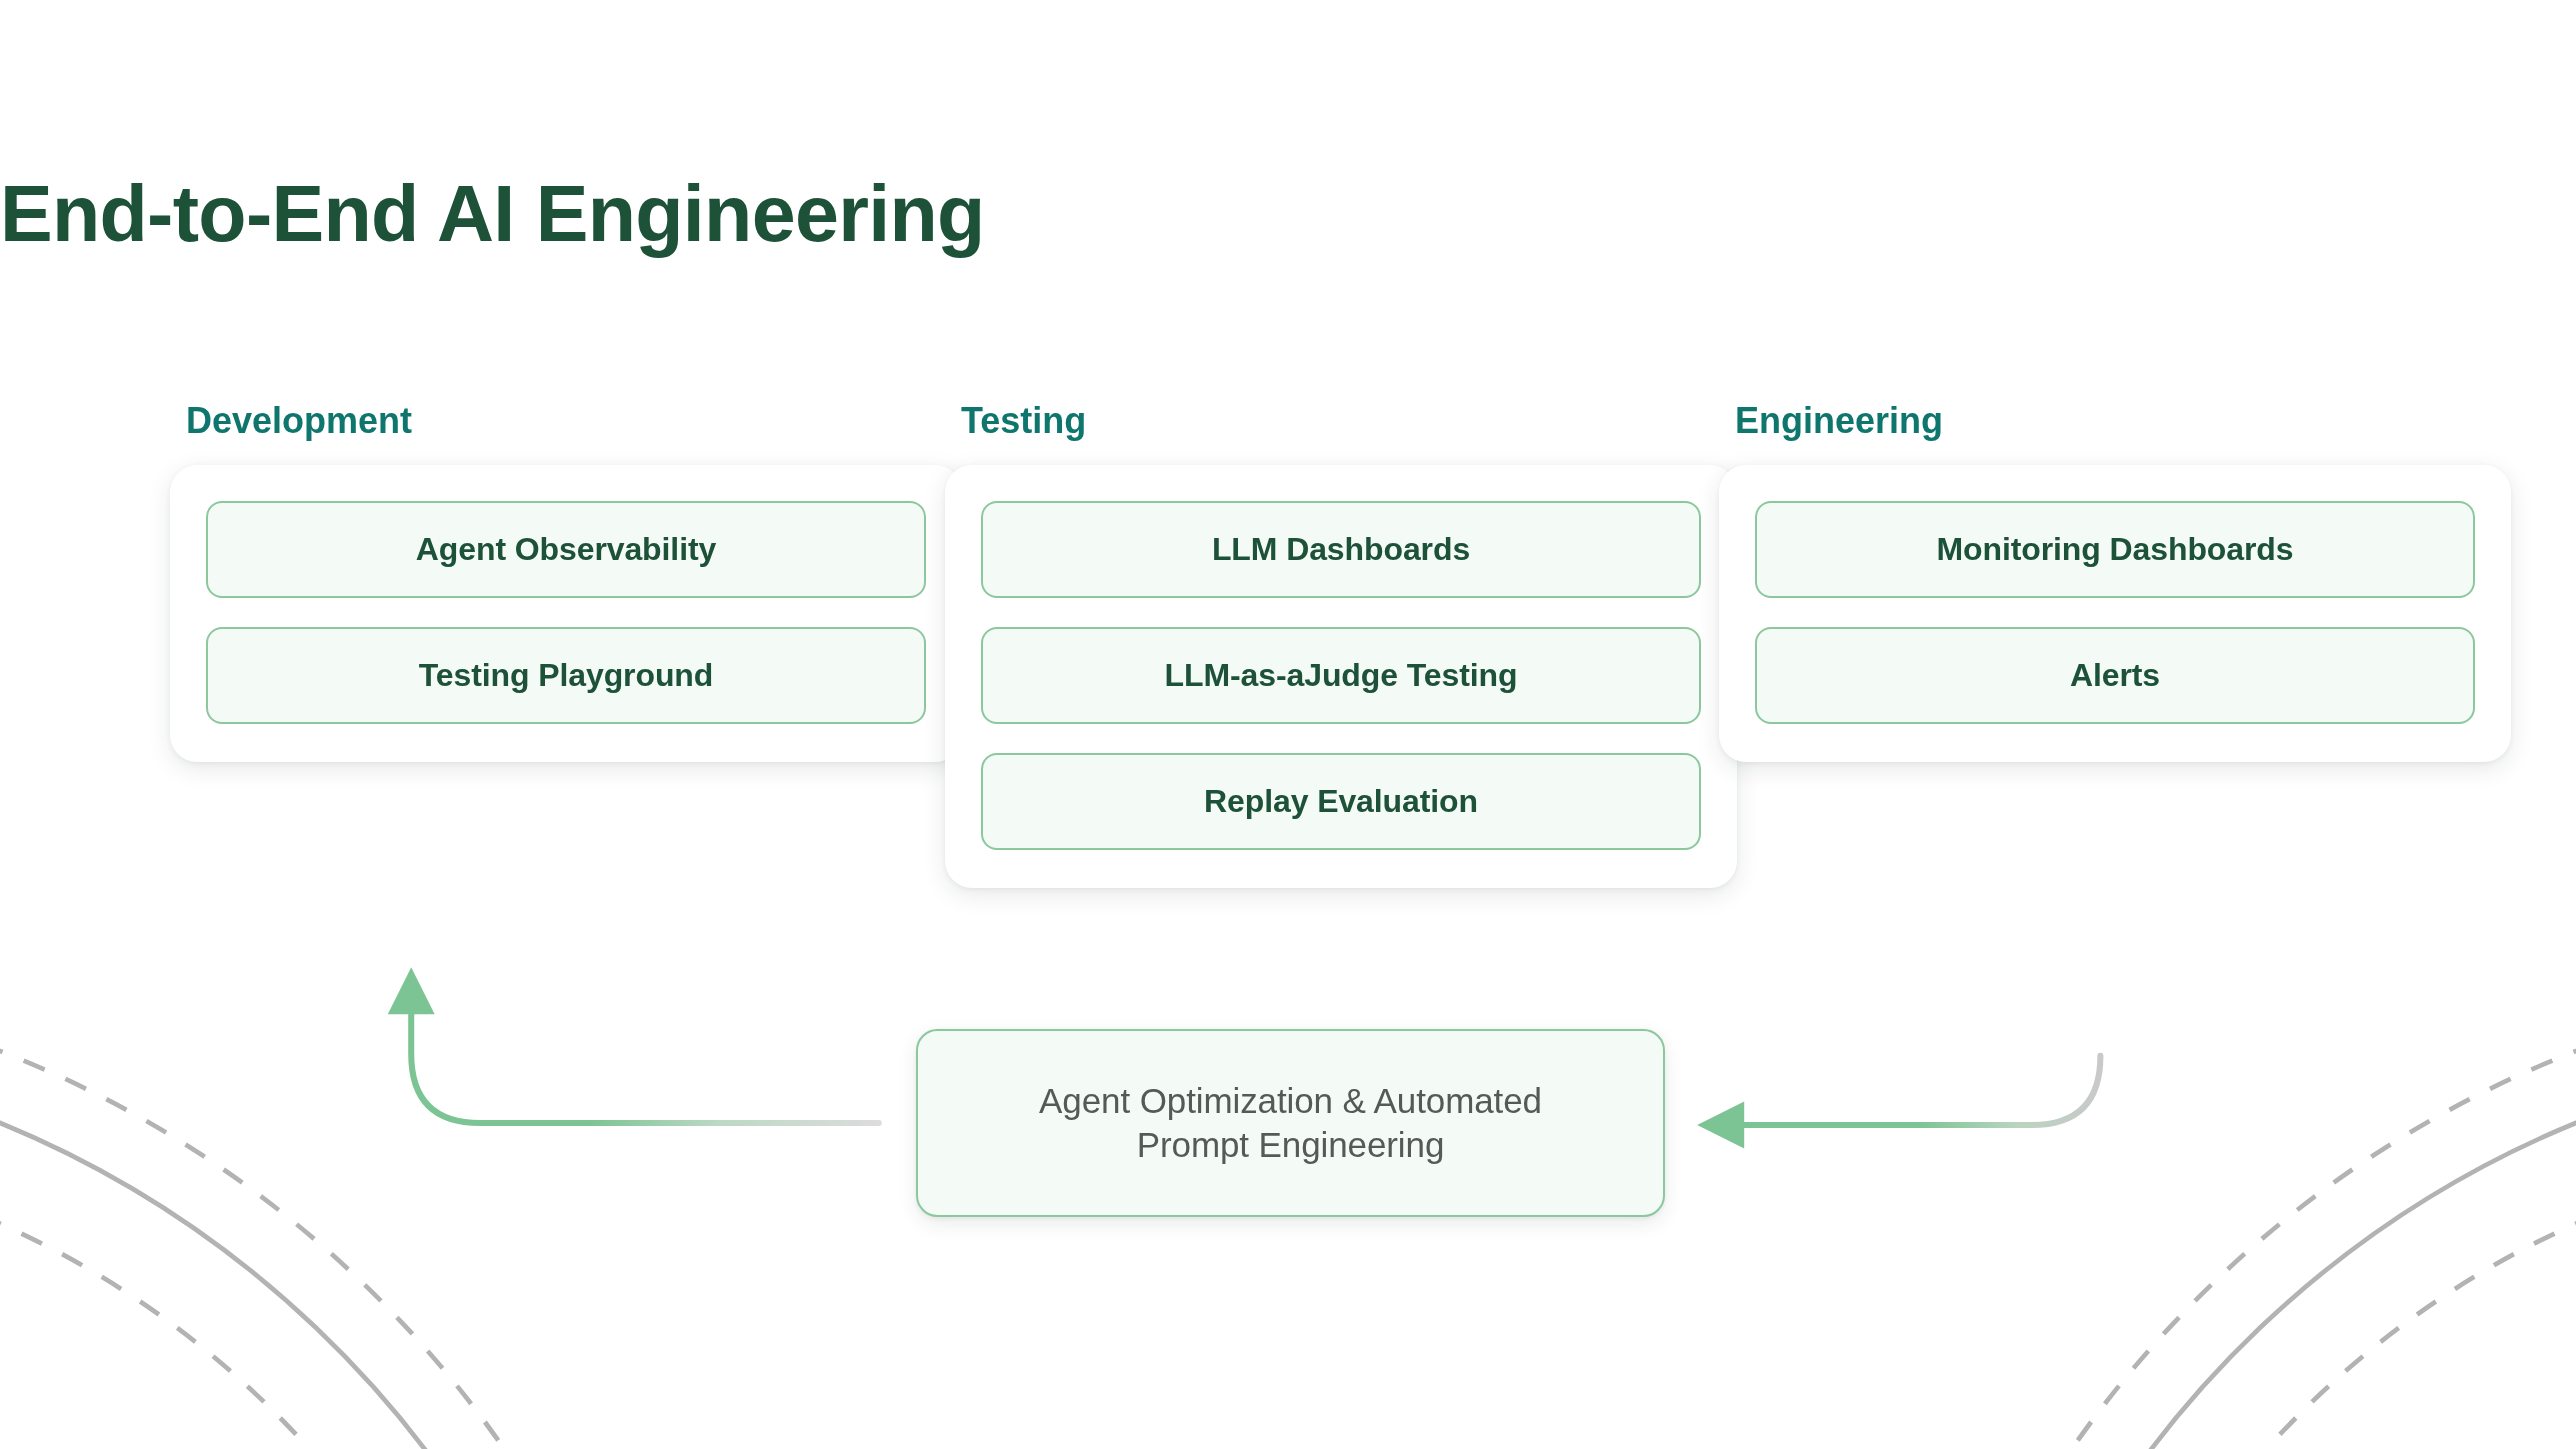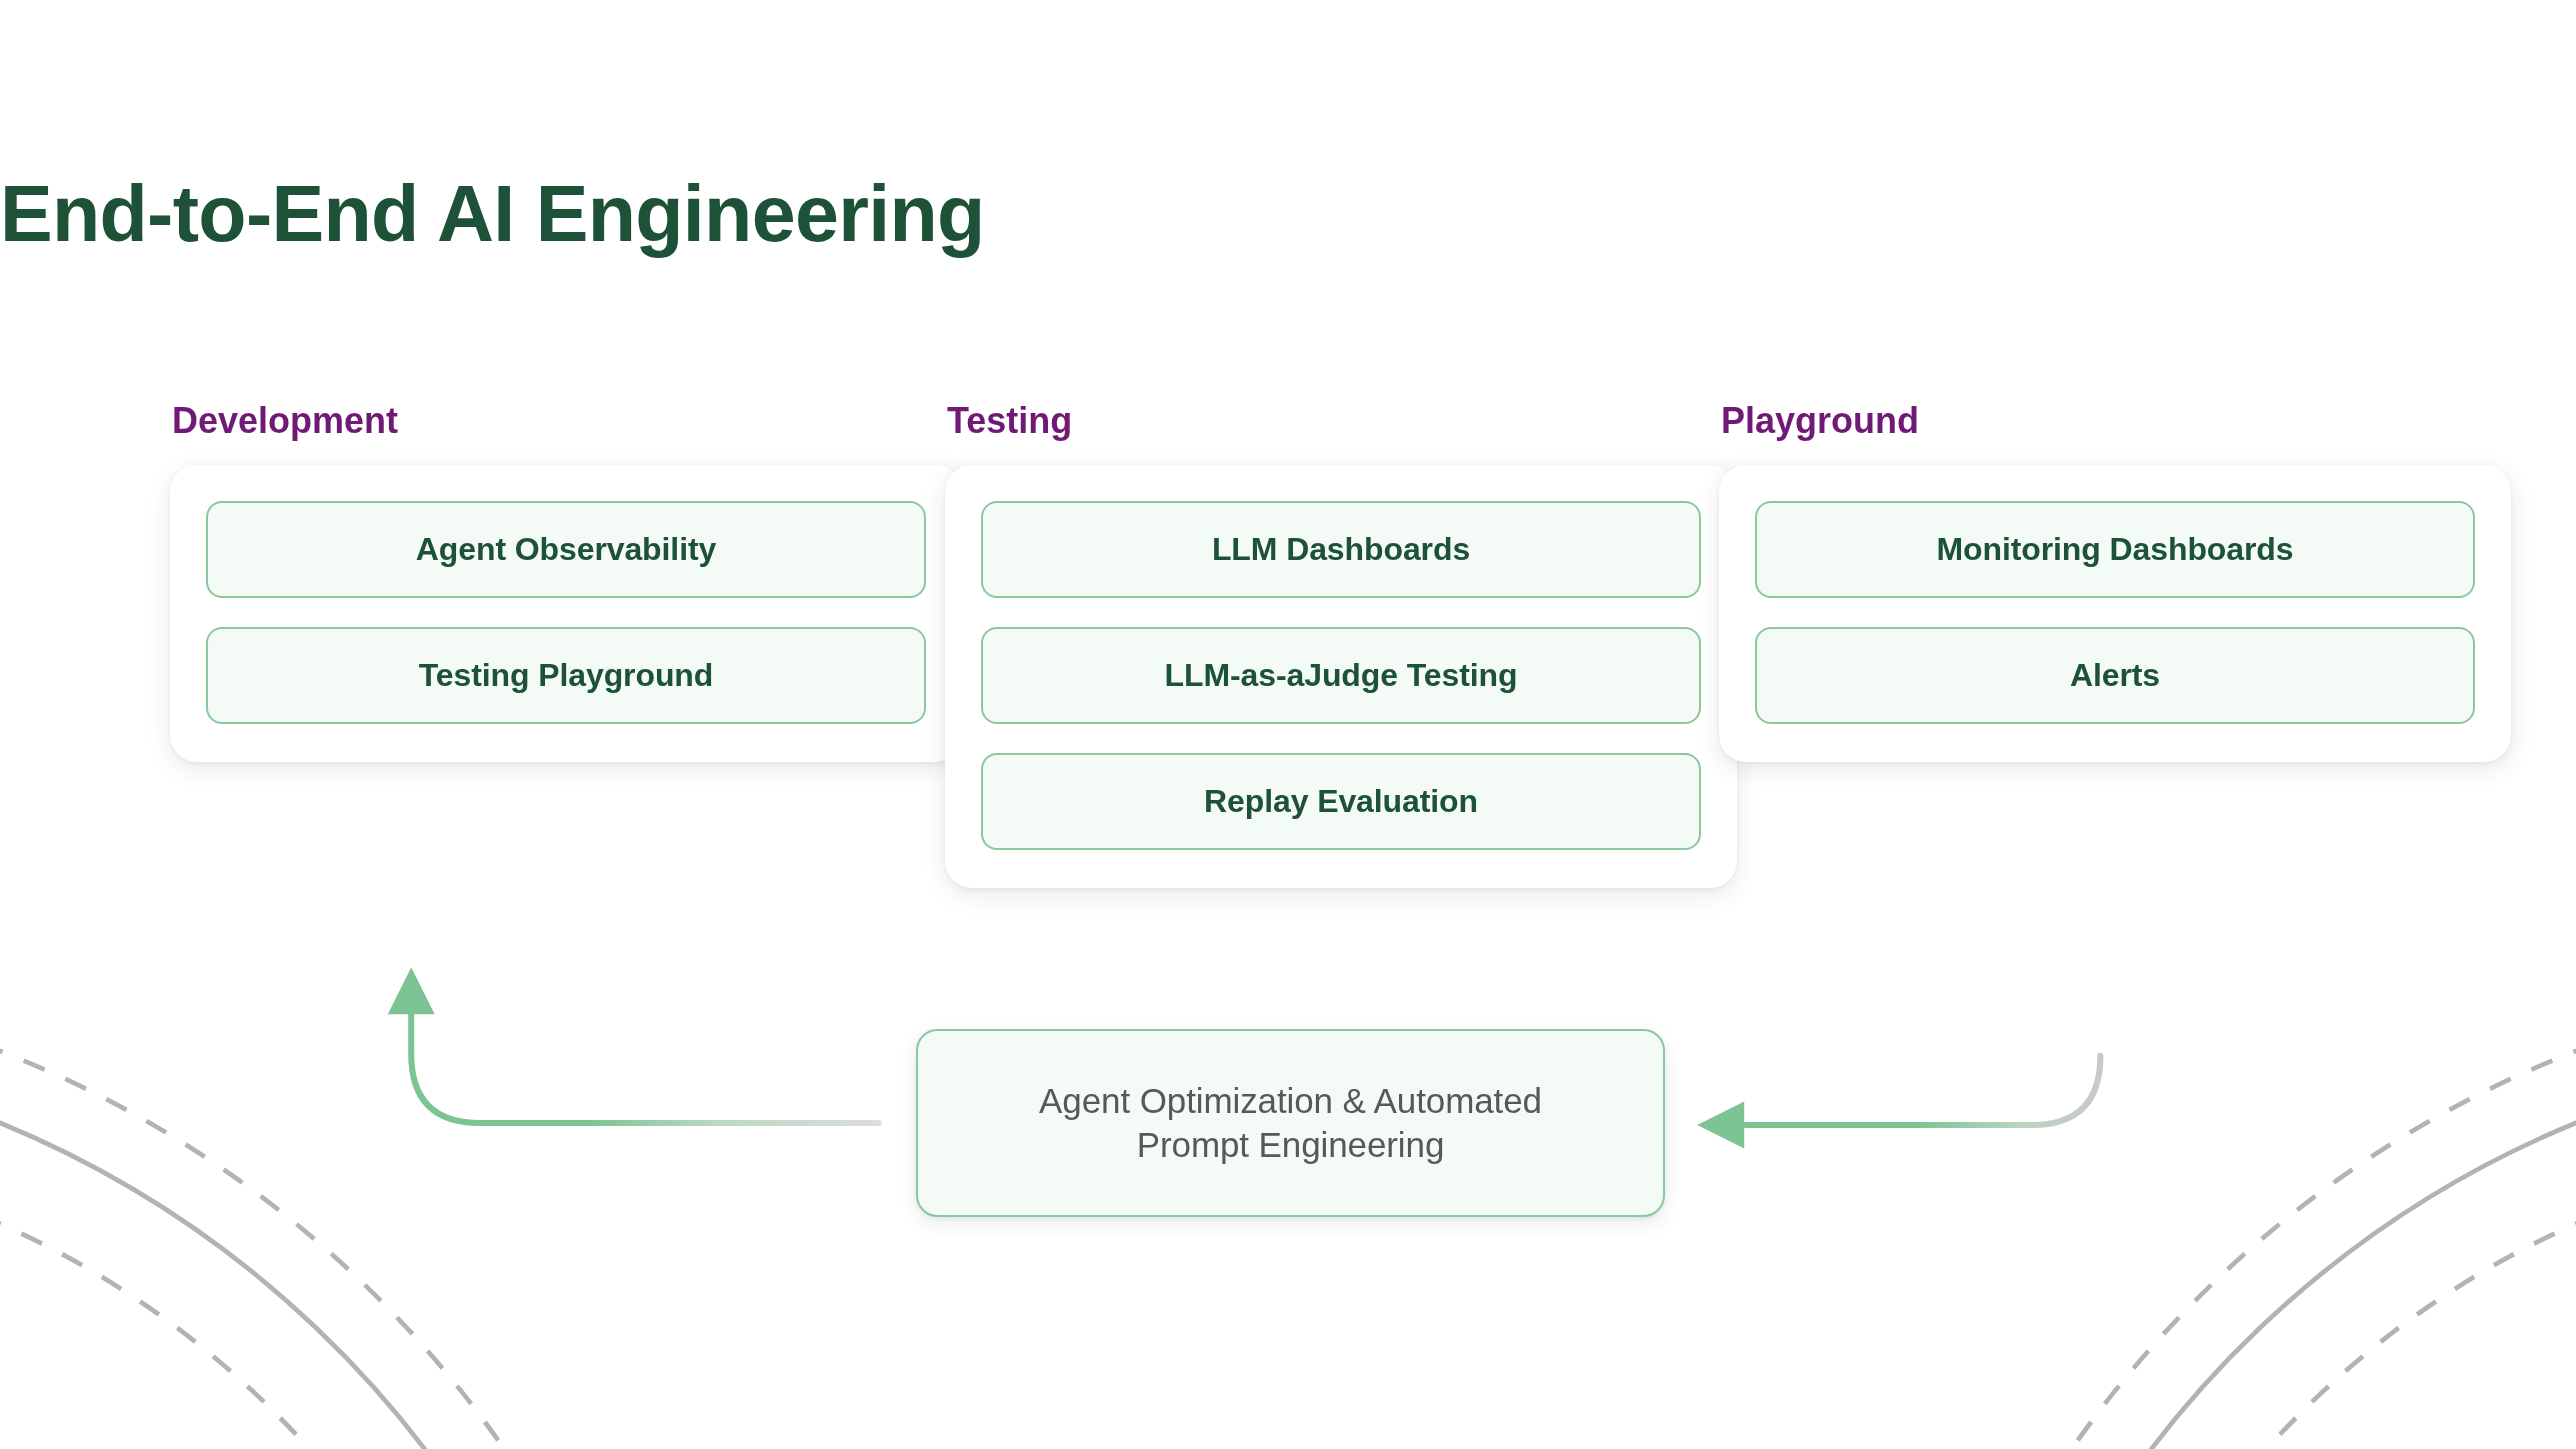--- a/index.html
+++ b/index.html
@@ -47,22 +47,22 @@
     top: 401px;
     width: 692px;
   }
   #column-0 { left: 170px; }
   #column-1 { left: 945px; }
   #column-2 { left: 1719px; }
 
   .column-header {
     font-size: 36px;
     font-weight: 700;
-    color: #701a75;
-    margin-left: 2px;
+    color: #0f766e;
+    margin-left: 16px;
     margin-bottom: 24px;
     line-height: 1.1;
   }
 
   .stage-card {
     position: relative;
     width: 792px;
     background: #ffffff;
     border-radius: 27px;
     box-shadow: 0 6.7px 23px rgba(22,42,32,0.10),
@@ -169,21 +169,21 @@
       <div class="pill">
         <span class="pill-label">LLM-as-aJudge Testing</span>
       </div>
       <div class="pill">
         <span class="pill-label">Replay Evaluation</span>
       </div>
     </div>
   </div>
 
   <div class="column" id="column-2">
-    <div class="column-header">Playground</div>
+    <div class="column-header">Engineering</div>
     <div class="stage-card">
       <div class="pill">
         <span class="pill-label">Monitoring Dashboards</span>
       </div>
       <div class="pill">
         <span class="pill-label">Alerts</span>
       </div>
     </div>
   </div>
 

